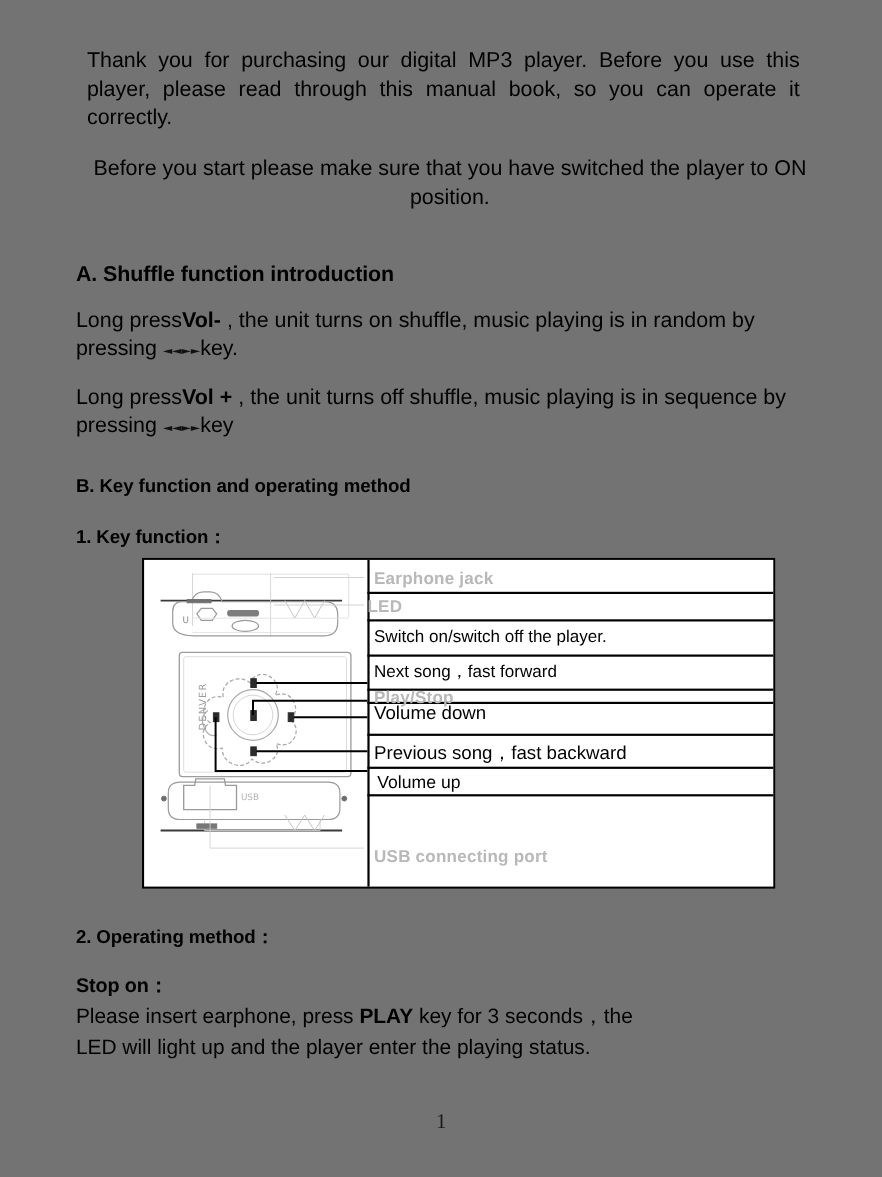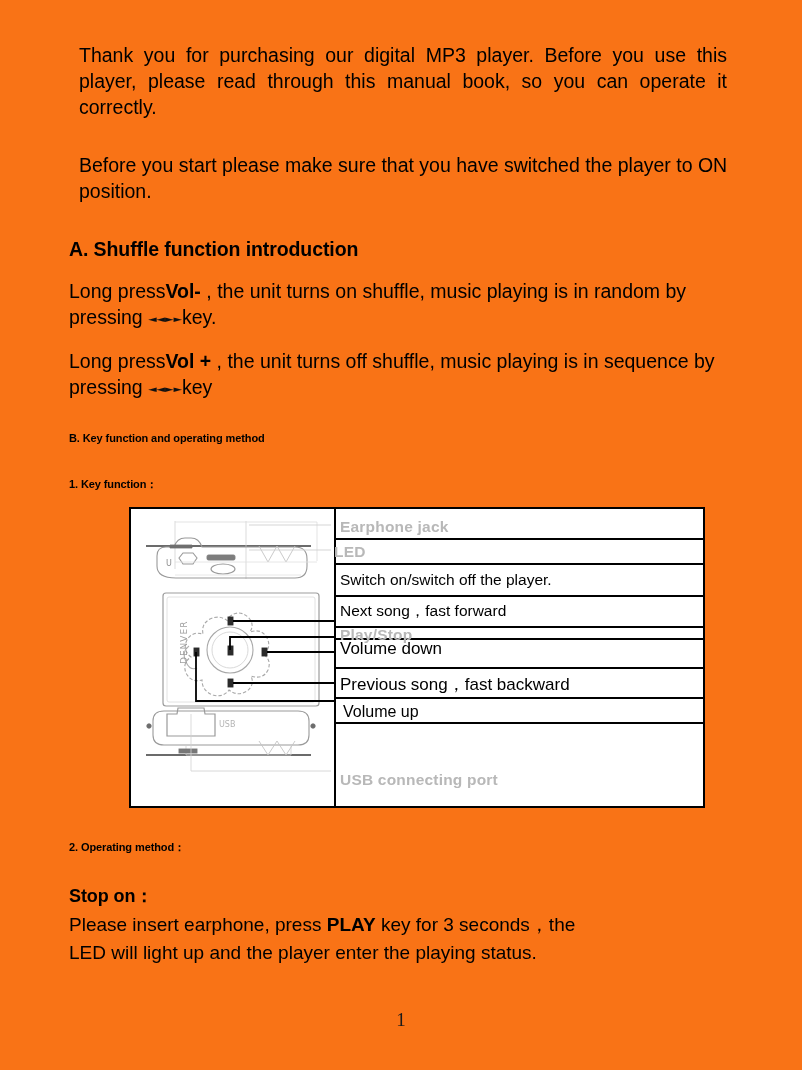--- a/index.html
+++ b/index.html
@@ -15,21 +15,21 @@
     font-family: "Liberation Sans", sans-serif;
     color: #000000;
     overflow: hidden;
   }
 
   .page {
     position: absolute;
     left: 0; top: 0;
     width: 802px;
     height: 1070px;
-    background: #f97316;
+    background: #737373;
   }
 
   
   .para {
     position: absolute;
     font-size: 19.5px;
     line-height: 26px;
     color: #000;
   }
   .para.justify {
@@ -41,21 +41,21 @@
     position: absolute;
     font-weight: bold;
     color: #000;
   }
 
   .h-section {
     font-size: 19.5px;
     letter-spacing: -0.1px;
   }
   .h-sub {
-    font-size: 11px;
+    font-size: 17px;
     letter-spacing: -0.1px;
   }
 
   b.tight { font-weight: bold; }
 
   
   .keyglyph {
     display: inline-block;
     vertical-align: 1px;
     filter: blur(0.45px);
@@ -139,21 +139,21 @@
     color: #1a1a1a;
   }
 </style>
 </head>
 <body>
 
 <div class="page">
 
   <div class="para justify" style="left:79px; top:42px; width:648px;">Thank you for purchasing our digital MP3 player. Before you use this player, please read through this manual book, so you can operate it correctly.</div>
 
-  <div class="para" style="left:79px; top:152px; width:660px;">Before you start please make sure that you have switched the player to ON position.</div>
+  <div class="para" style="left:79px; top:140px; width:660px;text-align:center;">Before you start please make sure that you have switched the player to ON position.</div>
 
   <div class="heading h-section" style="left:69px; top:238px;">A. Shuffle function introduction</div>
 
   <div class="para" style="left:69px; top:278px; width:665px;">
     <span>Long press</span><b class="tight">Vol-</b>
     <span>, the unit turns on shuffle, music playing is in random by pressing</span>
     <span class="keyglyph">◄◄</span><span class="keyglyph">►►</span><span>key.</span>
   </div>
 
   <div class="para" style="left:69px; top:348px; width:670px;">

